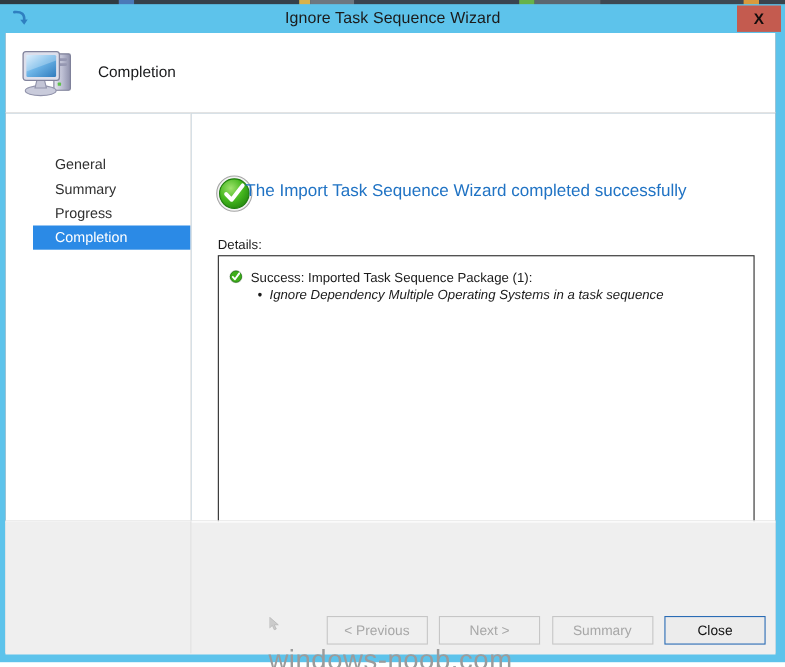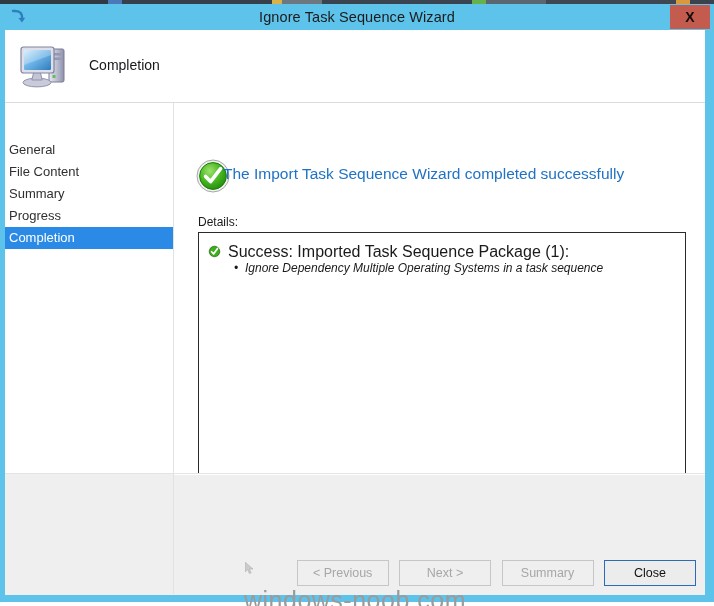--- a/index.html
+++ b/index.html
@@ -116,25 +116,26 @@
     left: 0; top: 73px;
     width: 168px;
     height: 491px;
     background: #ffffff;
     border-right: 1px solid #e2e2e2;
   }
   .nav-item {
     position: relative;
     height: 22px;
     line-height: 22px;
-    padding-left: 4px;
+    padding-left: 20px;
     font-size: 13px;
     color: #303030;
     cursor: pointer;
     white-space: nowrap;
+    margin-left: 25px;
   }
   .nav-item.selected {
     background: #2b8ae6;
     color: #ffffff;
   }
   #nav-list { padding-top: 36px; }
 
   
   #main {
     position: absolute;
@@ -183,21 +184,21 @@
     border: 1px solid #2a2a2a;
     box-sizing: border-box;
     overflow: hidden;
   }
   #details-inner {
     padding: 11px 8px 0 8px;
   }
   .detail-entry {
     position: relative;
     padding-left: 21px;
-    font-size: 16px;
+    font-size: 12px;
     color: #1a1a1a;
     line-height: 16px;
   }
   .detail-entry .mini-check {
     position: absolute;
     left: 1px;
     top: 1px;
     width: 13px;
     height: 13px;
   }
@@ -372,23 +373,20 @@
           <path d="M6 12 L33 12 L33 17 L6 27 Z" fill="#ffffff" opacity=".26"></path>
         </svg>
       </span>
       <div id="header-title">Completion</div>
     </div>
 
     <div id="sidebar">
       <div id="nav-list">
         <div class="nav-item">
           <span>General</span>
-        </div>
-        <div class="nav-item">
-          <span>File Content</span>
         </div>
         <div class="nav-item">
           <span>Summary</span>
         </div>
         <div class="nav-item">
           <span>Progress</span>
         </div>
         <div class="nav-item selected">
           <span>Completion</span>
         </div>

